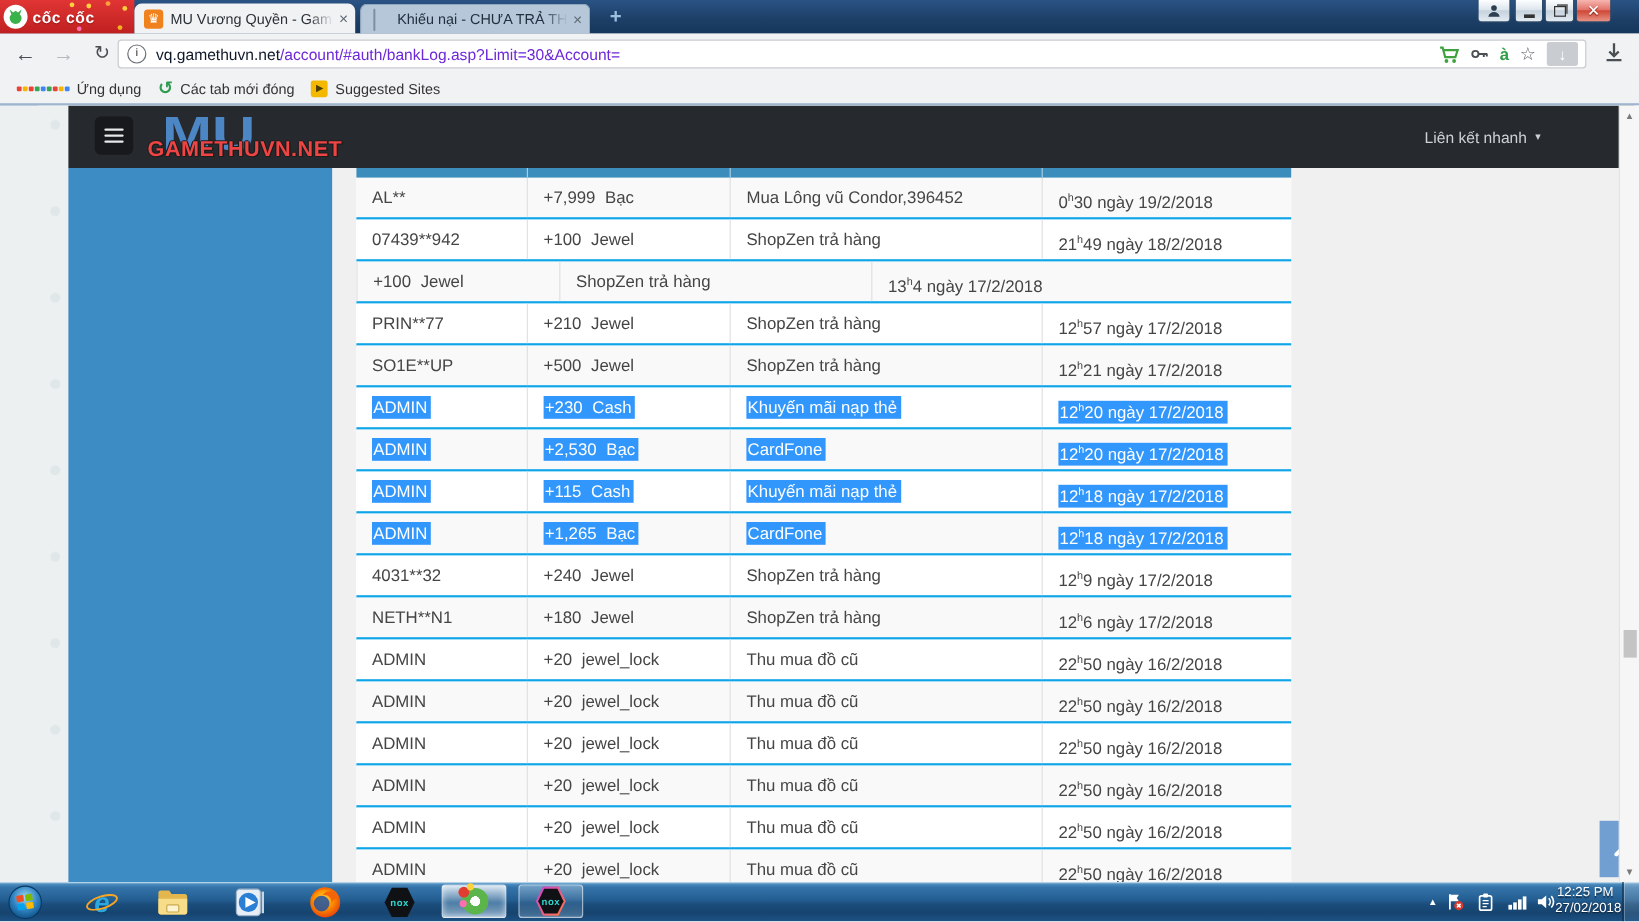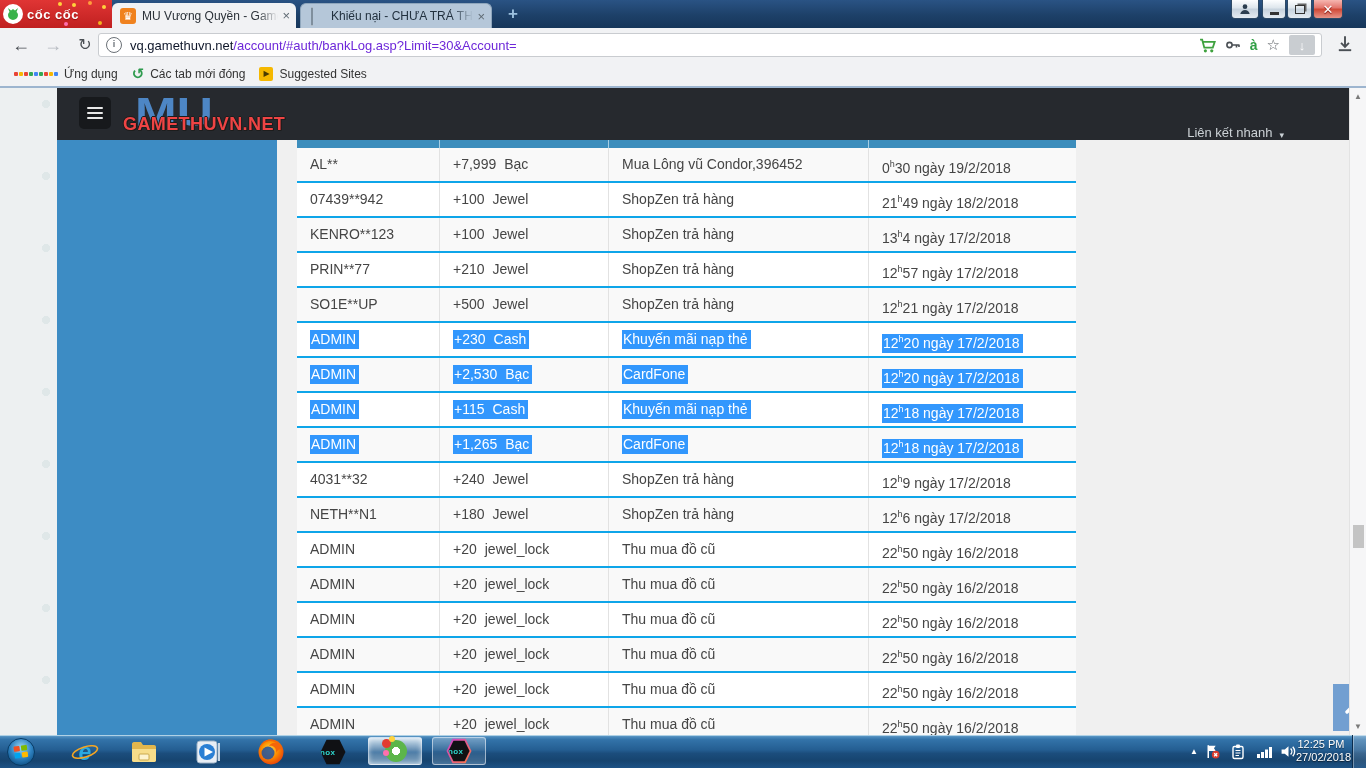--- a/index.html
+++ b/index.html
@@ -75,21 +75,21 @@
       radial-gradient(circle 5px at 64px 12px,#e0e8e9 50%,transparent 62%);
     background-size:80px 72px;margin-left:32px;}
   .site-header{position:absolute;left:25px;top:0;width:1305px;height:52px;background:#26292e;}
   .hamburger{position:absolute;left:22px;top:9px;width:32px;height:32px;background:#17191c;border-radius:5px;
     display:flex;flex-direction:column;justify-content:center;align-items:center;gap:3px;}
   .hamburger i{width:16px;height:2px;background:#e8e8e8;border-radius:1px;}
   .logo{position:absolute;left:66px;top:0;width:130px;height:52px;}
   .logo .mu{position:absolute;left:12px;top:2px;font-size:40px;font-weight:bold;color:#4d86c5;transform:scaleX(1.25);transform-origin:left;}
   .logo .overlay{position:absolute;left:0px;top:26px;font-size:18px;font-weight:bold;color:#ef4444;letter-spacing:.4px;
     text-shadow:-1px 0 #1d1d1d,1px 0 #1d1d1d,0 -1px #1d1d1d,0 1px #1d1d1d,1px 1px #1d1d1d;white-space:nowrap;}
-  .quicklinks{position:absolute;right:78px;top:0;height:52px;display:flex;align-items:flex-end;color:#ccd2d6;font-size:13px;}
+  .quicklinks{position:absolute;right:78px;top:0;height:52px;display:flex;align-items:center;color:#ccd2d6;font-size:13px;}
   .quicklinks .caret{font-size:9px;margin-left:7px;}
   .sidebar{position:absolute;left:25px;top:52px;width:220px;height:595px;background:#3d8cc4;}
   .content-bg{position:absolute;left:245px;top:52px;width:1085px;height:595px;background:#f0f0f0;}
   .mtable{position:absolute;left:265px;top:52px;width:779px;background:#fff;}
   .thead-strip{position:relative;height:8px;background:#3c8dbc;}
   .thead-strip i{position:absolute;top:0;width:1px;height:8px;background:#a6cde3;}
   .trow{display:flex;height:35px;box-sizing:border-box;border-bottom:2px solid #0ea5e9;background:#fff;}
   .trow.alt{background:#f9f9f9;}
   .cell{box-sizing:border-box;padding-left:13px;line-height:33px;font-size:14px;color:#454545;white-space:nowrap;overflow:hidden;}
   .c-acc{width:142px;}
@@ -110,21 +110,21 @@
   
   .taskbar{position:absolute;left:0;top:735px;width:1366px;height:33px;
     background:linear-gradient(180deg,#9ccbe4 0%,#4d8cbe 5%,#3373a9 14%,#245e92 45%,#1b4d7c 56%,#16446f 78%,#1d5285 100%);
     box-shadow:inset 0 1px 0 rgba(255,255,255,.35);}
   .tb-ic{position:absolute;top:737px;width:30px;height:30px;display:flex;align-items:center;justify-content:center;}
   .tb-frame{position:absolute;top:737px;width:54px;height:28px;border:1px solid rgba(250,252,255,.55);border-radius:3px;
     display:flex;align-items:center;justify-content:center;box-sizing:border-box;
     background:linear-gradient(180deg,rgba(255,255,255,.30),rgba(255,255,255,.10) 48%,rgba(150,195,230,.12) 52%,rgba(195,225,250,.28));}
   .tb-frame.active{background:linear-gradient(180deg,rgba(255,255,255,.78),rgba(255,255,255,.30) 46%,rgba(170,210,240,.35) 54%,rgba(210,235,252,.6));box-shadow:inset 0 0 5px rgba(255,255,255,.6);}
   .hexwrap{width:26px;height:26px;clip-path:polygon(25% 3%,75% 3%,98% 50%,75% 97%,25% 97%,2% 50%);
-    background:#101114;display:flex;align-items:center;}
+    background:#101114;display:flex;align-items:center;justify-content:center;}
   .hexwrap span{color:#2fd8cf;font-size:8px;font-weight:bold;letter-spacing:.4px;}
   .hexgrad{width:26px;height:26px;clip-path:polygon(25% 3%,75% 3%,98% 50%,75% 97%,25% 97%,2% 50%);
     background:linear-gradient(135deg,#c840d8,#ff7a3c);display:flex;align-items:center;justify-content:center;}
   .hexgrad .hexwrap{width:22px;height:22px;}
   .coccoc-tb{position:relative;width:26px;height:26px;}
   .coccoc-tb .ring{position:absolute;left:3px;top:2px;width:22px;height:22px;border-radius:50%;
     background:radial-gradient(circle,#fff 0 26%,#5cb54a 27% 100%);}
   .coccoc-tb .d1{position:absolute;left:0;top:1px;width:9px;height:9px;border-radius:50%;background:#e23b30;}
   .coccoc-tb .d2{position:absolute;left:7px;top:-2px;width:6px;height:6px;border-radius:50%;background:#ffd23c;}
   .coccoc-tb .d3{position:absolute;left:1px;top:12px;width:6px;height:6px;border-radius:50%;background:#ff6fae;}
@@ -270,21 +270,20 @@
     <div class="cell c-desc"><span>Mua Lông vũ Condor,396452</span></div>
     <div class="cell c-time"><span>0<sup>h</sup>30 ngày 19/2/2018</span></div>
   </div>
           <div class="trow">
     <div class="cell c-acc"><span>07439**942</span></div>
     <div class="cell c-amt"><span>+100<span class="cur">Jewel</span></span></div>
     <div class="cell c-desc"><span>ShopZen trả hàng</span></div>
     <div class="cell c-time"><span>21<sup>h</sup>49 ngày 18/2/2018</span></div>
   </div>
           <div class="trow alt">
-    <div class="cell c-acc"><span>KENRO**123</span></div>
     <div class="cell c-amt"><span>+100<span class="cur">Jewel</span></span></div>
     <div class="cell c-desc"><span>ShopZen trả hàng</span></div>
     <div class="cell c-time"><span>13<sup>h</sup>4 ngày 17/2/2018</span></div>
   </div>
           <div class="trow">
     <div class="cell c-acc"><span>PRIN**77</span></div>
     <div class="cell c-amt"><span>+210<span class="cur">Jewel</span></span></div>
     <div class="cell c-desc"><span>ShopZen trả hàng</span></div>
     <div class="cell c-time"><span>12<sup>h</sup>57 ngày 17/2/2018</span></div>
   </div>

